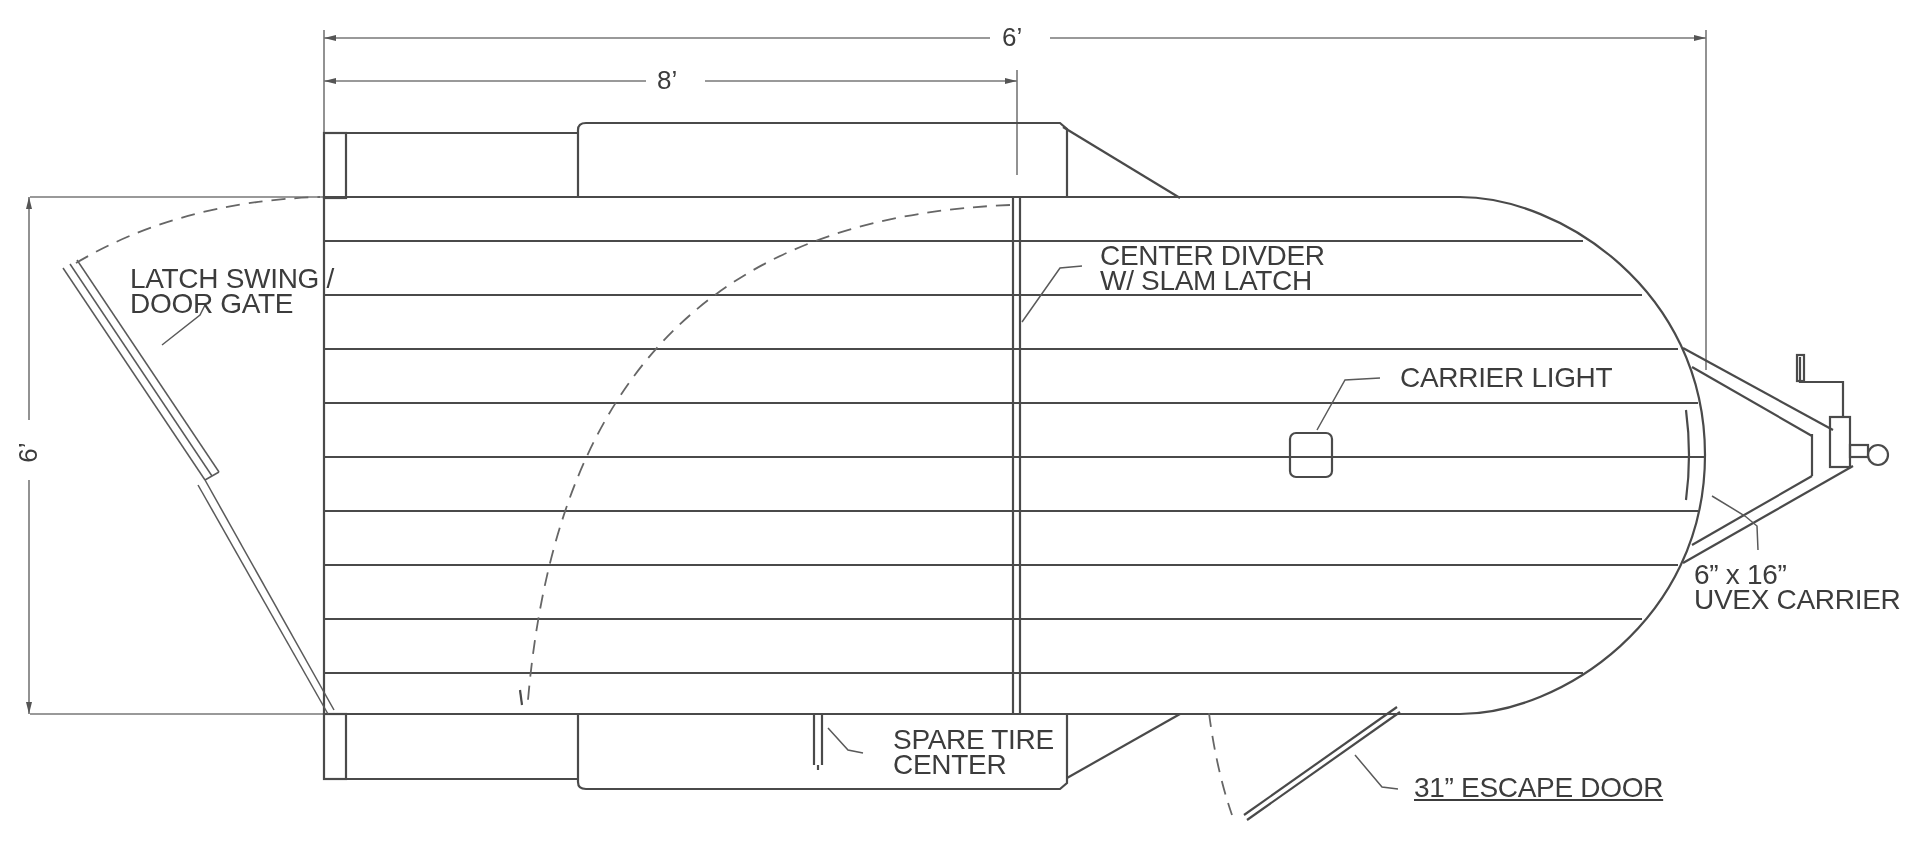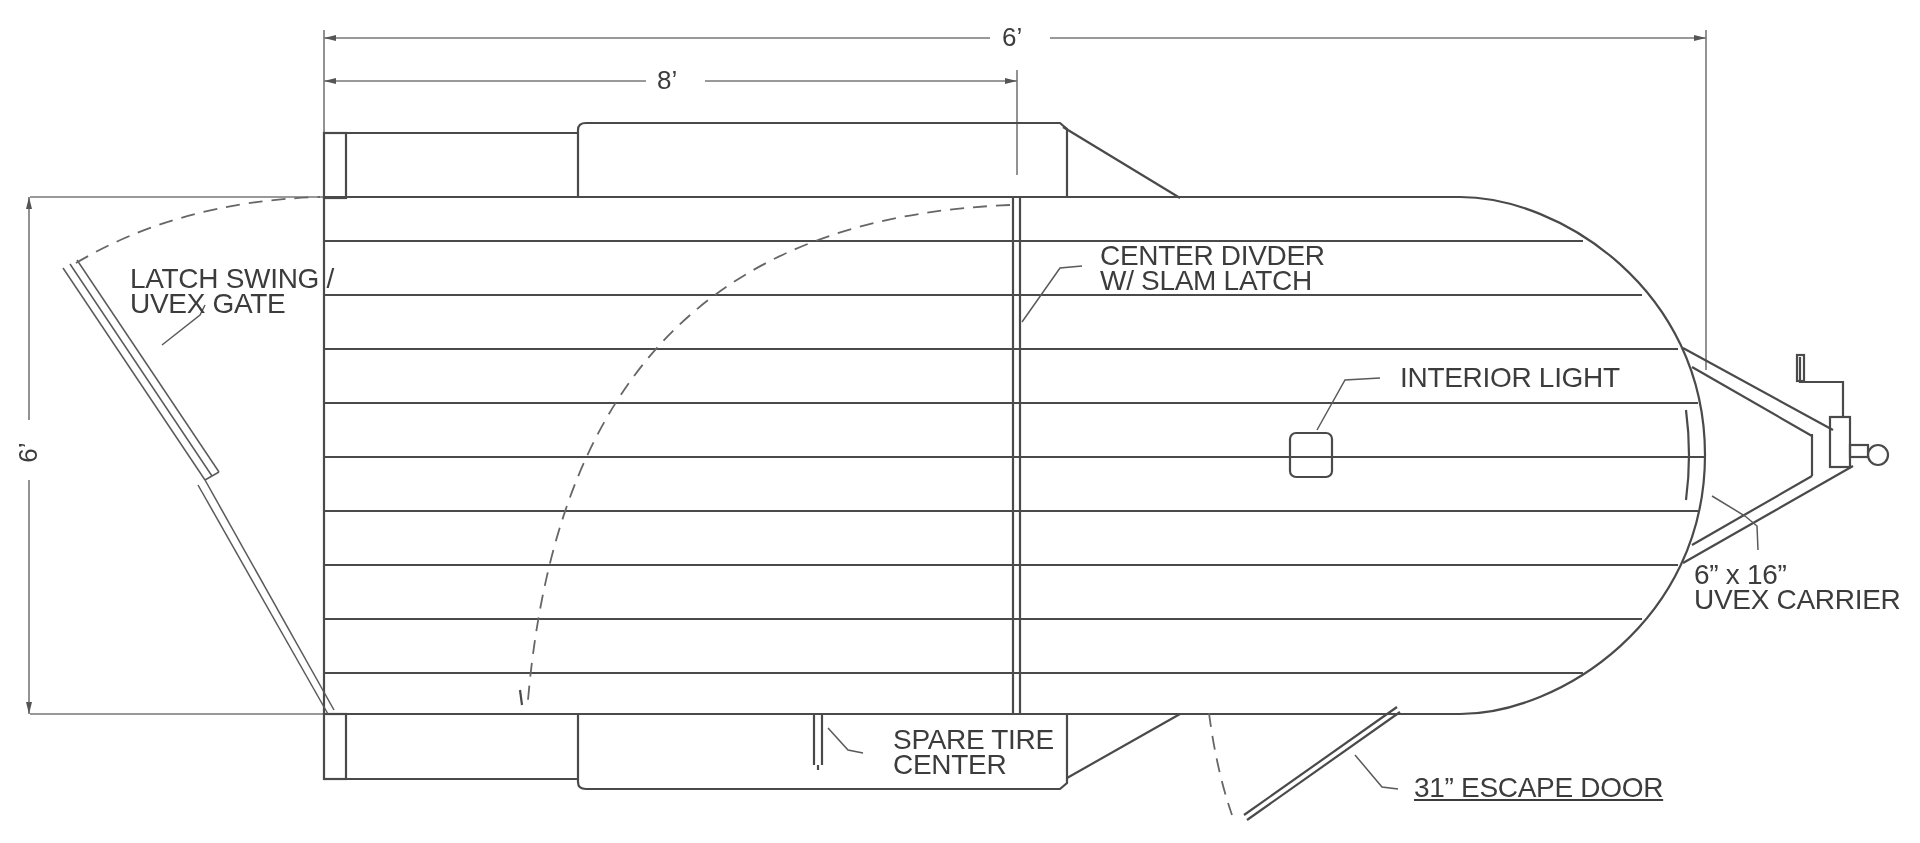--- a/index.html
+++ b/index.html
@@ -130,27 +130,27 @@
   <path class="dash" d="M1209,713 C1215,760 1225,795 1232,815"></path>
   <path class="ln-thin" d="M1355,755 L1382,787 L1398,789"></path>
 </svg>
 
 <div class="dimlbl" style="left:996px; top:22px;">6’</div>
 <div class="dimlbl" style="left:651px; top:65px;">8’</div>
 <div class="dimlbl dimlbl-v" style="left:12px; top:437px;">6’</div>
 
 <div class="lbl" style="left:130px; top:266px;">
   <div>LATCH SWING /</div>
-  <div>UVEX GATE</div>
+  <div>DOOR GATE</div>
 </div>
 <div class="lbl" style="left:1100px; top:243px;">
   <div>CENTER DIVDER</div>
   <div>W/ SLAM LATCH</div>
 </div>
-<div class="lbl" style="left:1400px; top:365px;">INTERIOR LIGHT</div>
+<div class="lbl" style="left:1400px; top:365px;">CARRIER LIGHT</div>
 <div class="lbl" style="left:1694px; top:562px; text-align:left;">
   <div>6” x 16”</div>
   <div>UVEX CARRIER</div>
 </div>
 <div class="lbl" style="left:893px; top:727px;">
   <div>SPARE TIRE</div>
   <div>CENTER</div>
 </div>
 <div class="lbl" style="left:1414px; top:775px;text-decoration:underline;">31” ESCAPE DOOR</div>
 

